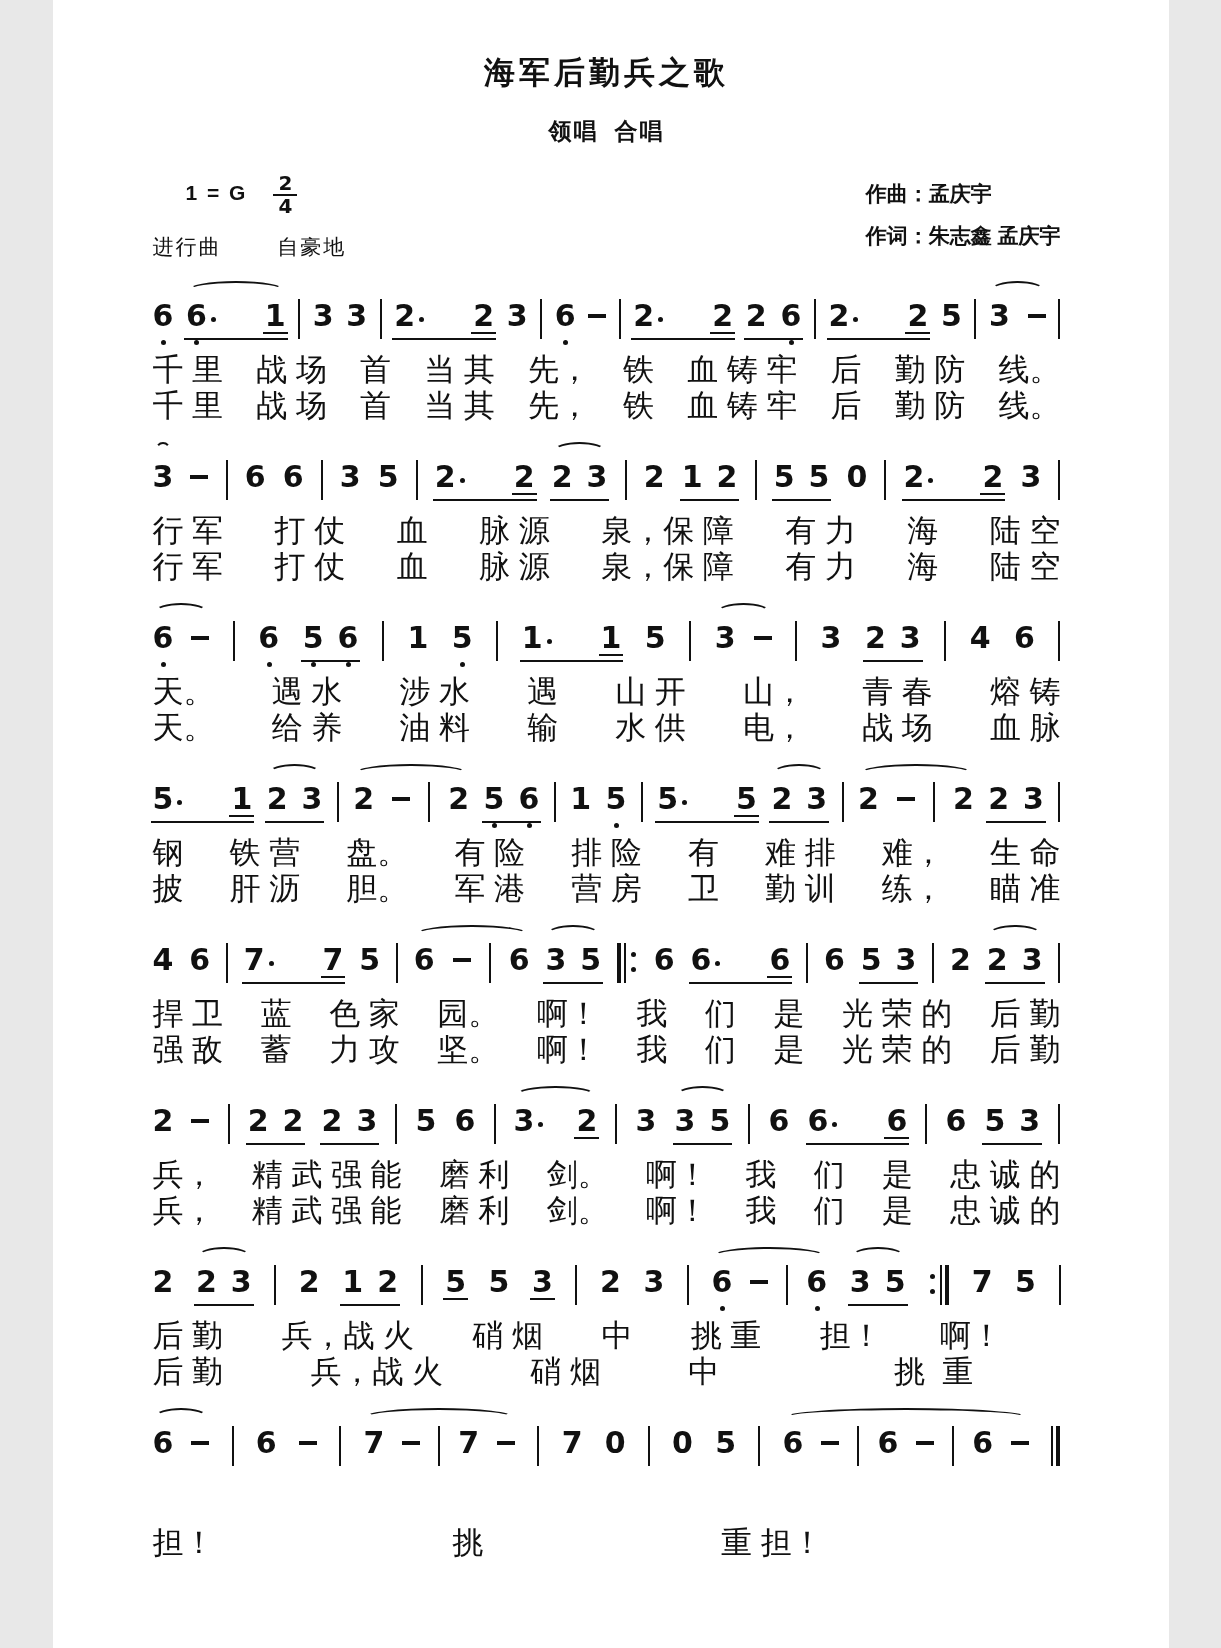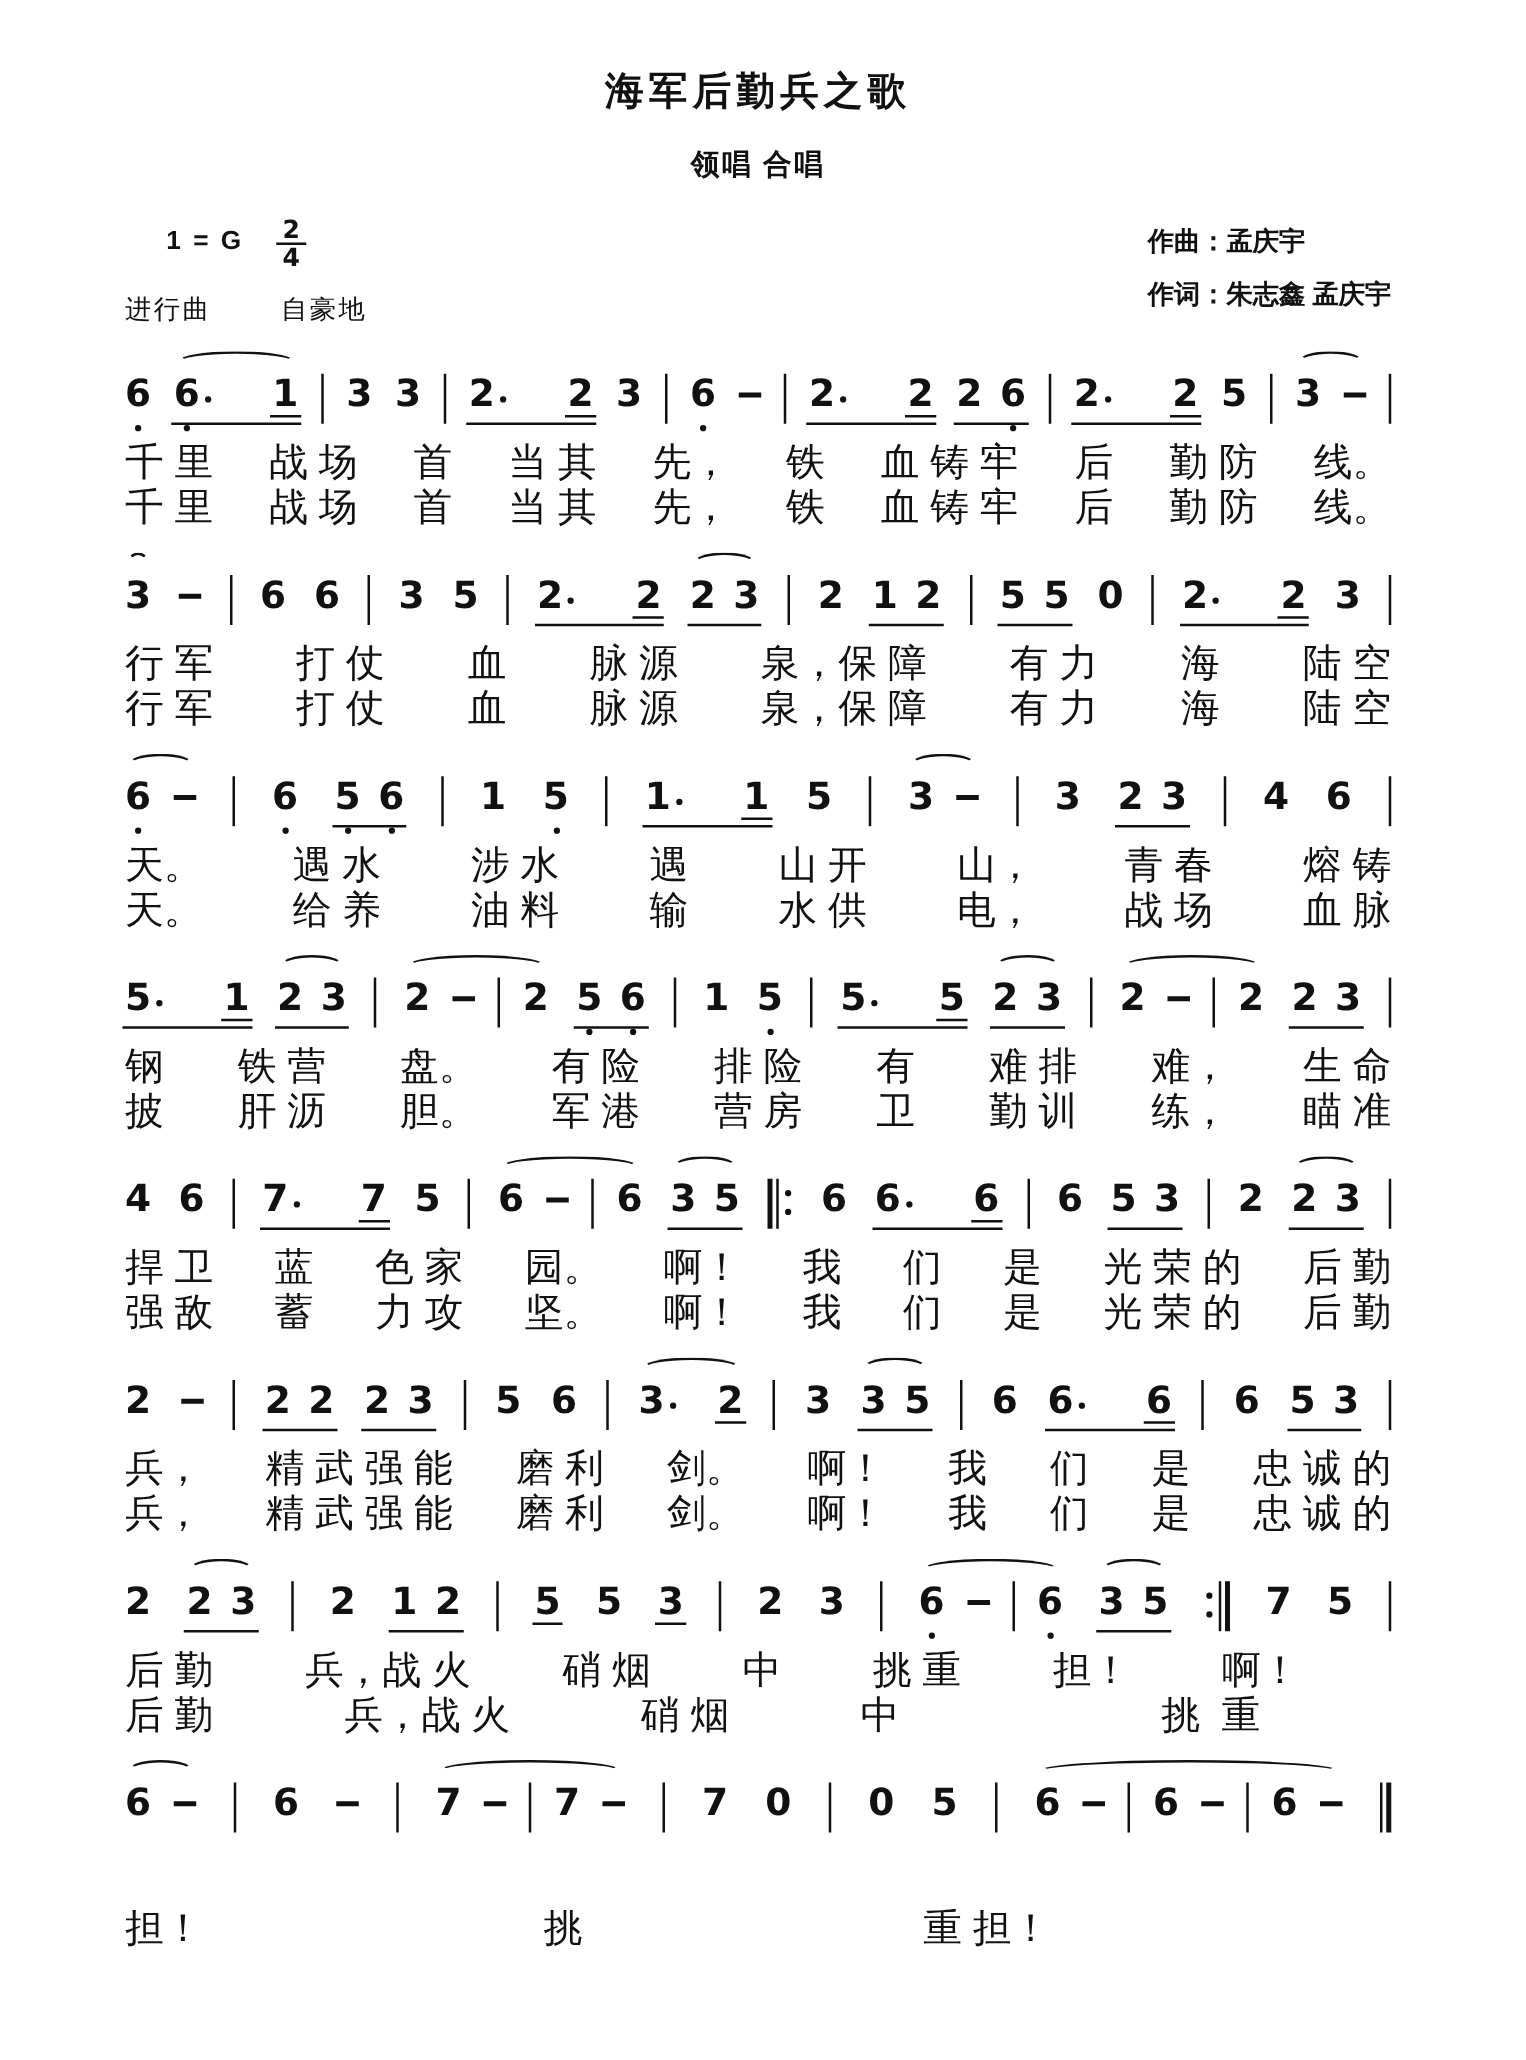--- a/index.html
+++ b/index.html
@@ -1,27 +1,27 @@
 <!DOCTYPE html>
 <html><head>
 <meta charset="utf-8">
 <style>
   html,body{margin:0;padding:0;background:#e8e8e8;}
   .page{
-    width:1221px;height:1648px;background:#ffffff;margin:0 auto;
+    width:1116px;height:1648px;background:#ffffff;margin:0 auto;
     box-sizing:border-box;padding:52px 108px 0 100px;overflow:hidden;
     font-family:"Liberation Sans",sans-serif;color:#111;
   }
   
   .title{
     text-align:center;font-family:"Liberation Serif",serif;
     font-size:31px;font-weight:bold;letter-spacing:4px;margin:0 0 22px 0;
   }
   .subtitle{
-    text-align:center;font-family:Liberation Serif, serif;
+    text-align:center;font-family:Liberation Mono, monospace;
     font-size:23px;font-weight:bold;letter-spacing:2px;margin-bottom:26px;
   }
   .meta{display:flex;justify-content:space-between;align-items:flex-start;margin-bottom:10px;}
   .keyrow{display:flex;align-items:flex-start;font-size:21px;font-weight:bold;}
   .keysig{font-family:Liberation Sans, sans-serif;letter-spacing:2px;margin-top:8px;margin-left:33px;}
   .frac{display:inline-block;margin-left:26px;text-align:center;font-family:"DejaVu Sans",sans-serif;}
   .frac span{display:block;font-size:20px;font-weight:bold;line-height:21px;padding:0 5px;}
   .frac .num{border-bottom:2px solid #111;}
   .temporow{margin-top:16px;font-size:21px;letter-spacing:2px;}
   .temporow .mood{margin-left:48px;}

